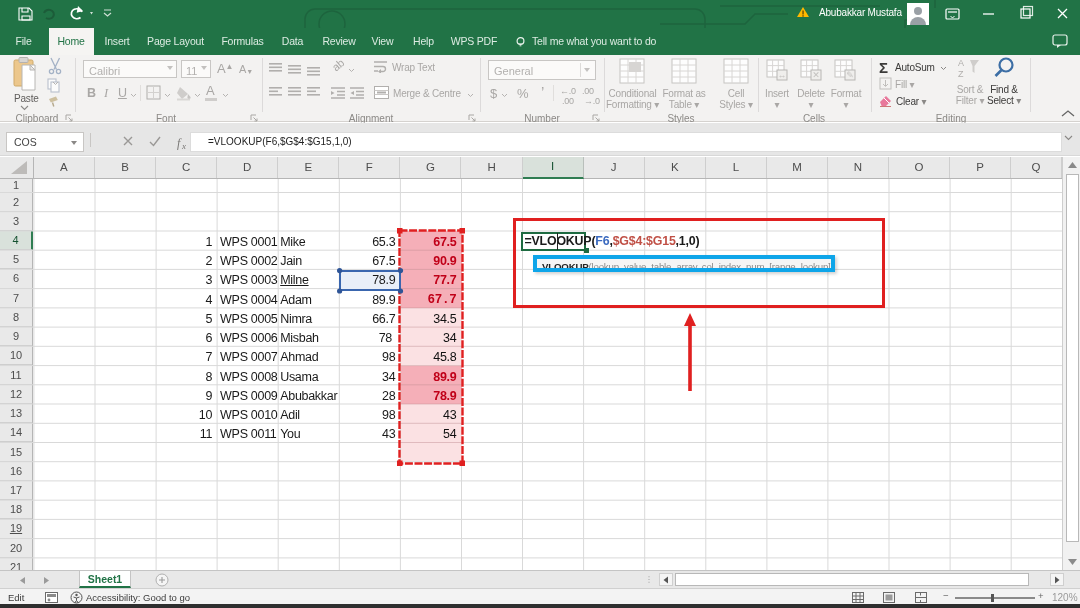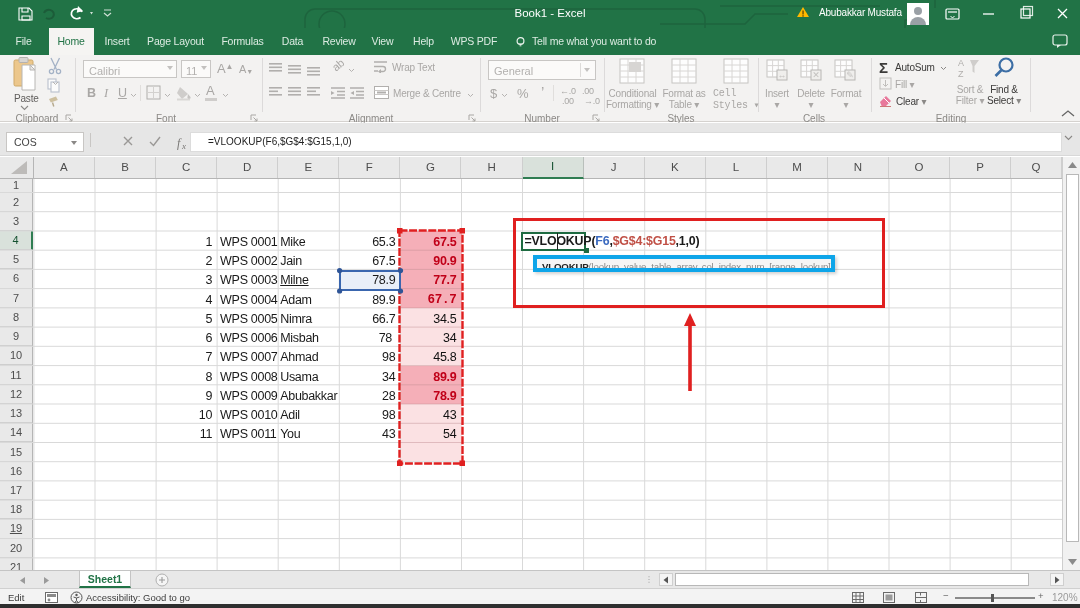--- a/index.html
+++ b/index.html
@@ -64,21 +64,20 @@
 
  <rect x="946" y="9" width="13" height="10" rx="1" stroke="#ffffff" stroke-width="1.2" fill="none"></rect>
  <path d="M948 12 h9" stroke="#ffffff" stroke-width="1.2"></path>
  <path d="M950.5 16 l2 2 l2 -2" stroke="#ffffff" stroke-width="1" fill="none"></path>
 
  <path d="M983 14 h11" stroke="#ffffff" stroke-width="1.3"></path>
  <rect x="1021" y="9" width="9" height="9" stroke="#ffffff" stroke-width="1.2" fill="none"></rect>
  <rect x="1023.5" y="6.5" width="9" height="9" stroke="#ffffff" stroke-width="1.2" fill="none" opacity="0.85"></rect>
  <path d="M1058 9 l9 9 M1067 9 l-9 9" stroke="#ffffff" stroke-width="1.3"></path>
 </svg>
-<div class="abs" style="left:490px;top:0;width:120px;text-align:center;color:#fff;font-size:11.5px;line-height:26px;">Book1  -  Excel</div>
 <div class="abs" style="left:819px;top:0;color:#fff;font-size:10px;letter-spacing:-0.2px;line-height:26px;">Abubakkar Mustafa</div>
 </div>
 <div class="abs" id="tabrow">
     <div class="abs" style="left:48.7px;top:0;width:45px;height:27px;background:#f5f4f2;"></div>
     <div class="tab" style="left:-36.5px;width:120px;">File</div>
     <div class="tab" style="left:11px;width:120px;color:#217346;">Home</div>
     <div class="tab" style="left:57px;width:120px;">Insert</div>
     <div class="tab" style="left:115.5px;width:120px;">Page Layout</div>
     <div class="tab" style="left:182.5px;width:120px;">Formulas</div>
     <div class="tab" style="left:232.5px;width:120px;">Data</div>
@@ -266,21 +265,21 @@
     <svg class="abs" style="left:671px;top:3px" width="26" height="26">
  <rect x="1" y="1" width="24" height="24" stroke="#c6c4c2" fill="#fdfdfd"></rect>
  <path d="M1 7 h24 M1 13 h24 M1 19 h24 M9 1 v24 M17 1 v24" stroke="#d8d6d4"></path>
 </svg>
     <svg class="abs" style="left:723px;top:3px" width="26" height="26">
  <rect x="1" y="1" width="24" height="24" stroke="#c6c4c2" fill="#fdfdfd"></rect>
  <path d="M1 7 h24 M1 13 h24 M1 19 h24 M9 1 v24 M17 1 v24" stroke="#d8d6d4"></path>
 </svg>
     <div class="rbtxt" style="left:604px;top:33px;width:57px;text-align:center;">Conditional<br>Formatting ▾</div>
     <div class="rbtxt" style="left:659px;top:33px;width:50px;text-align:center;">Format as<br>Table ▾</div>
-    <div class="rbtxt" style="left:713px;top:33px;width:46px;text-align:left;font-family:Liberation Mono, monospace;">Cell<br>Styles ▾</div>
+    <div class="rbtxt" style="left:713px;top:33px;width:46px;text-align:center;">Cell<br>Styles ▾</div>
     <svg class="abs" style="left:766px;top:4px" width="22" height="22">
  <rect x="1" y="1" width="17" height="17" stroke="#c6c4c2" fill="#fdfdfd"></rect>
  <path d="M1 6.6 h17 M1 12.3 h17 M6.6 1 v17 M12.3 1 v17" stroke="#d8d6d4"></path>
  <rect x="11" y="11" width="10" height="10" fill="#efeeec" stroke="#b8b6b4"></rect>
  <text x="16" y="19" font-size="9" fill="#c3c1bf" text-anchor="middle">↔</text>
 </svg>
     <svg class="abs" style="left:800px;top:4px" width="22" height="22">
  <rect x="1" y="1" width="17" height="17" stroke="#c6c4c2" fill="#fdfdfd"></rect>
  <path d="M1 6.6 h17 M1 12.3 h17 M6.6 1 v17 M12.3 1 v17" stroke="#d8d6d4"></path>
  <rect x="11" y="11" width="10" height="10" fill="#efeeec" stroke="#b8b6b4"></rect>

